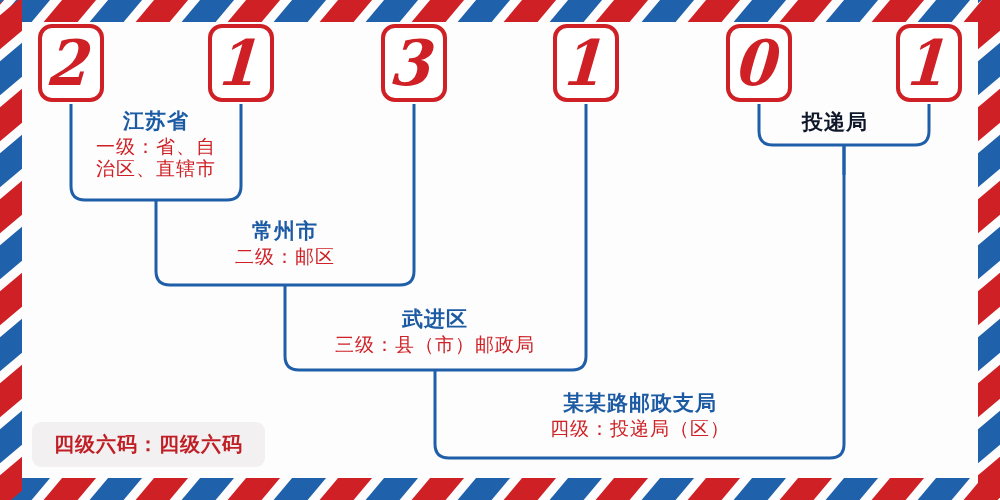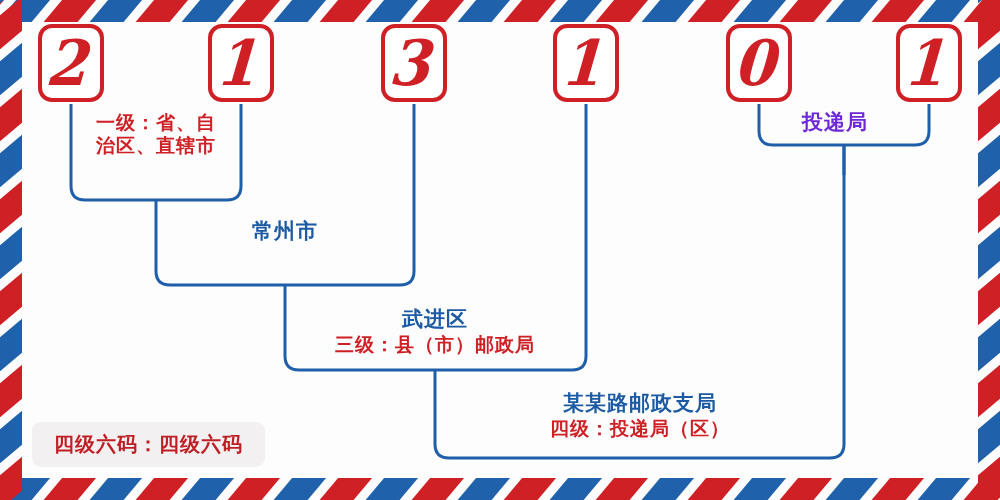--- a/index.html
+++ b/index.html
@@ -104,30 +104,30 @@
     display: block;
     color: #1c5ba4;
     font-weight: bold;
     font-size: 21px;
     letter-spacing: 1px;
     white-space: nowrap;
   }
   .lvl .desc {
     display: block;
     color: #cf2026;
-    font-weight: bold;
+    font-weight: normal;
     font-size: 19px;
     letter-spacing: 1px;
     margin-top: 2px;
   }
   .lvl.two-line .desc { line-height: 1.2; }
 
   .plain-label {
     position: absolute;
-    color: #6d28d9;
+    color: #0f172a;
     font-weight: bold;
     font-size: 21px;
     letter-spacing: 1px;
     white-space: nowrap;
   }
 
   .legend-badge {
     position: absolute;
     left: 32px;
     top: 422px;
@@ -260,26 +260,28 @@
       <span class="digit-glyph">1</span>
     </div>
     <div class="digit-box" style="left:726px; top:24px;">
       <span class="digit-glyph">0</span>
     </div>
     <div class="digit-box" style="left:896px; top:24px;">
       <span class="digit-glyph">1</span>
     </div>
 
     <div class="lvl two-line" style="left:56px; top:110px; width:200px;">
+      <span class="name">江苏省</span>
       <span class="desc">一级：省、自</span>
       <span class="desc" style="margin-top:0;text-align:center;">治区、直辖市</span>
     </div>
 
     <div class="lvl" style="left:185px; top:220px; width:200px;">
       <span class="name">常州市</span>
+      <span class="desc">二级：邮区</span>
     </div>
 
     <div class="lvl" style="left:505px; top:392px; width:270px;">
       <span class="name">某某路邮政支局</span>
       <span class="desc">四级：投递局（区）</span>
     </div>
 
     <div class="lvl" style="left:305px; top:308px; width:260px;">
       <span class="name">武进区</span>
       <span class="desc">三级：县（市）邮政局</span>

